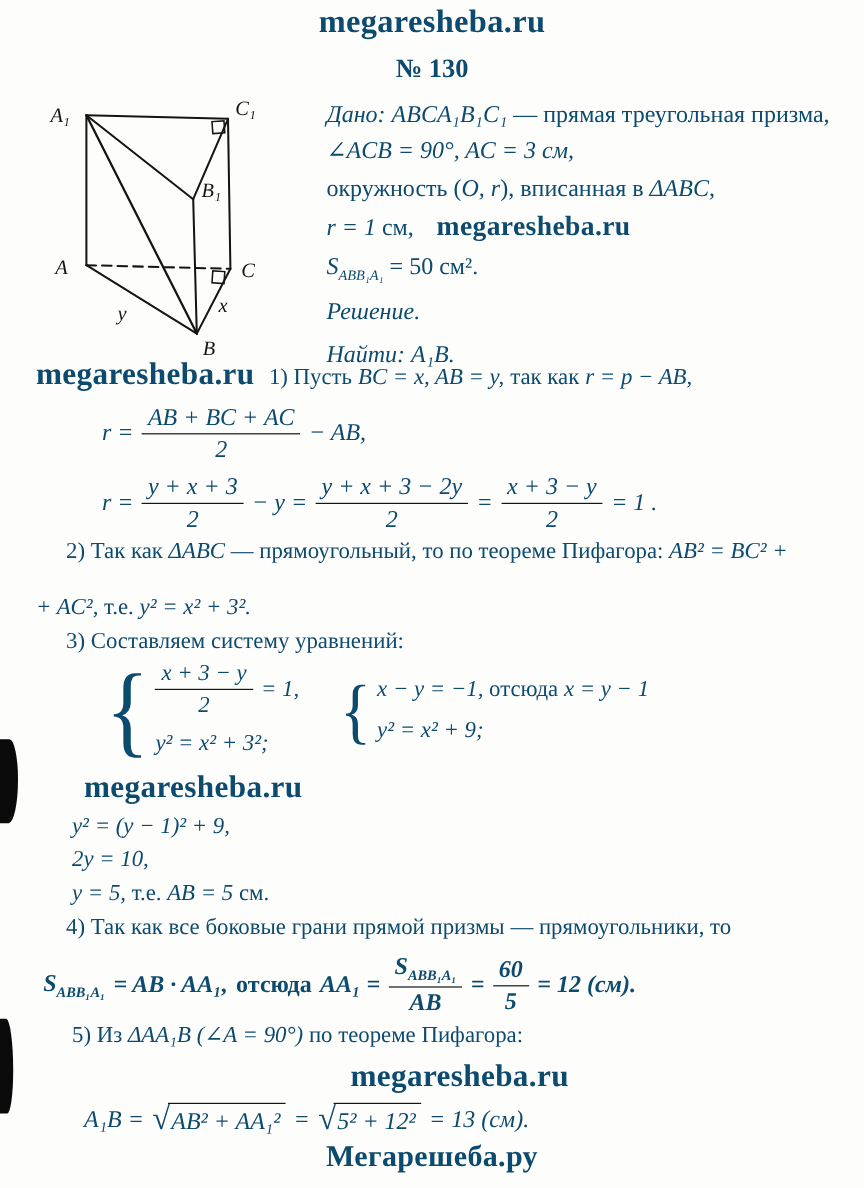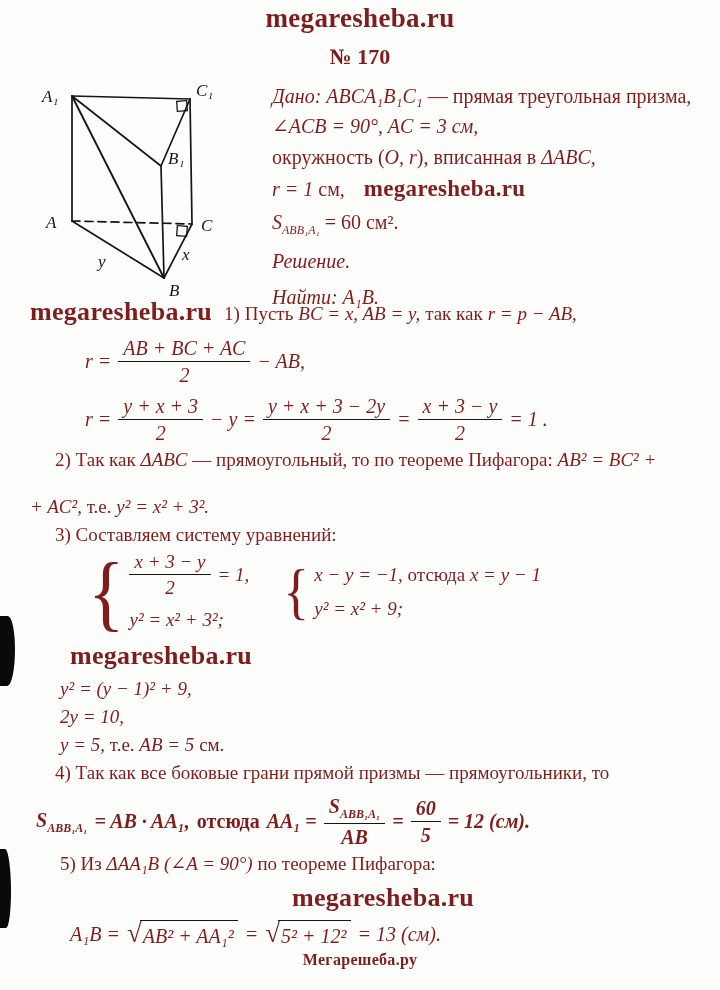--- a/index.html
+++ b/index.html
@@ -1,20 +1,20 @@
 <!DOCTYPE html>
 <html><head>
 <meta charset="utf-8">
 <style>
   * { margin:0; padding:0; box-sizing:border-box; }
   html,body { background:#d9d9d9; }
   body { font-family:"Liberation Serif","DejaVu Serif",serif; }
   .page {
     position:relative; width:720px; height:990px; margin:0 auto;
-    background:#fdfdfc; color:#7f1d1d; overflow:hidden;
+    background:#fdfdfc; color:#0c4a6e; overflow:hidden;
   }
   .abs { position:absolute; }
   .wm { font-weight:700; letter-spacing:.3px; }
   .it { font-style:italic; }
   .up { font-style:normal; }
 
   .top-wm { top:3px; left:0; width:100%; text-align:center; font-size:27px; }
   .prob-num { top:44px; left:0; width:100%; text-align:center; font-size:22px; font-weight:700; }
 
   .diagram { left:30px; top:76px; }
@@ -57,29 +57,29 @@
   .wm-mid { font-size:26px; margin-left:40px; margin-top:4px; }
   .wm-right { font-size:26px; margin-left:262px; margin-top:2px; }
 
   sub { font-size:.6em; font-style:italic; }
   .sgroup { white-space:nowrap; }
 
   .mark { left:0; background:#0a0a0a; }
   .mark1 { top:616px; width:15px; height:70px; border-radius:0 55% 60% 0; }
   .mark2 { top:849px; width:11px; height:79px; border-radius:0 60% 50% 0; }
 
-  .footer { top:951px; left:0; width:100%; text-align:center; font-size:16px; }
+  .footer { top:951px; left:0; width:100%; text-align:center; font-size:25px; }
 </style>
 </head>
 <body>
 
 <div class="page">
 
   <div class="abs top-wm wm">megaresheba.ru</div>
-  <div class="abs prob-num">№ 170</div>
+  <div class="abs prob-num">№ 130</div>
 
   <svg class="abs diagram" width="220" height="232" viewBox="0 0 220 232">
     <g stroke="#151515" stroke-width="1.7" fill="none" stroke-linecap="round">
       <line x1="42" y1="20" x2="160" y2="23"></line>
       <line x1="42" y1="20" x2="131" y2="90"></line>
       <line x1="160" y1="23" x2="131" y2="90"></line>
       <line x1="42" y1="145" x2="42" y2="20"></line>
       <line x1="162" y1="148" x2="160" y2="23"></line>
       <line x1="134" y1="202" x2="131" y2="90"></line>
       <line x1="42" y1="145" x2="134" y2="202"></line>
@@ -114,21 +114,21 @@
       <span class="up">окружность (</span><span class="it">O, r</span><span class="up">), вписанная в</span>
       <span class="it">ΔABC,</span>
     </div>
     <div class="gline">
       <span class="it">r = 1</span>
       <span class="up">см,</span>
       <span class="wm wm-inline">megaresheba.ru</span>
     </div>
     <div class="gline">
       <span class="sgroup"><span class="it">S</span><sub>ABB₁A₁</sub></span>
-      <span class="up">= 60 см².</span>
+      <span class="up">= 50 см².</span>
     </div>
     <div class="gline sol-line it">Решение.</div>
     <div class="gline find-line">
       <span class="it">Найти:</span>
       <span class="it">A₁B.</span>
     </div>
   </div>
 
   <div class="abs body">
 

